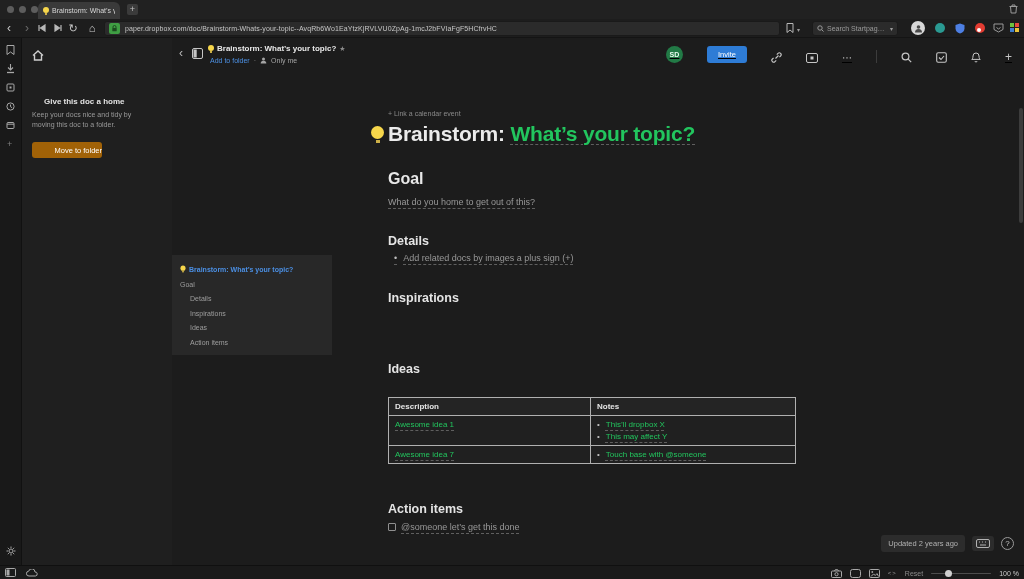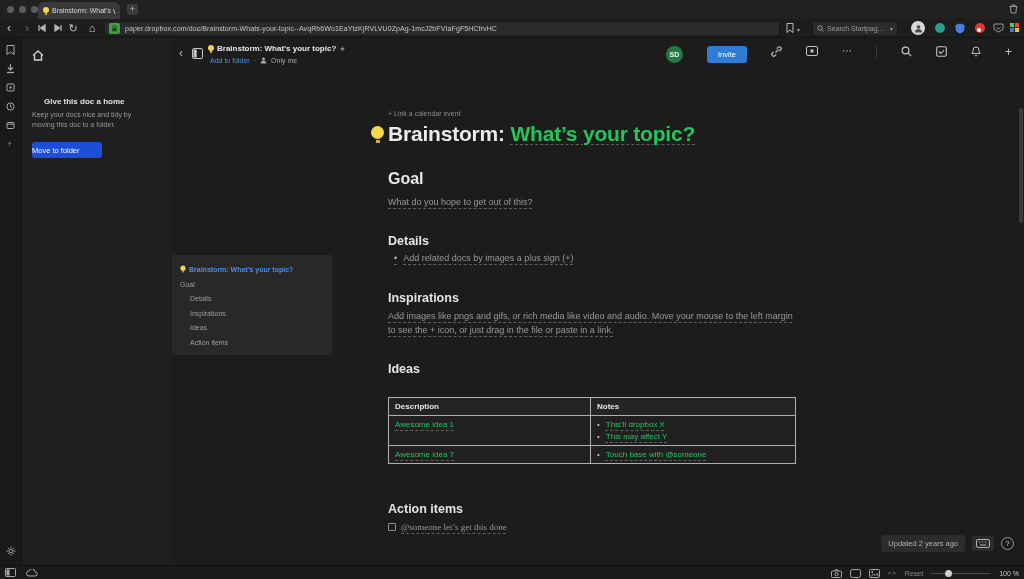--- a/index.html
+++ b/index.html
@@ -64,37 +64,37 @@
   
   .main { position:absolute; top:38px; left:0; right:0; height:527px; }
   .fx-sidebar { position:absolute; left:0; top:0; width:22px; height:100%; background:#191919; border-right:1px solid #111; }
   .fxs-icon { position:absolute; left:6px; }
   .home-panel { position:absolute; left:22px; top:0; width:150px; height:100%; background:#1f1f1f; }
   .hp-home { position:absolute; left:10px; top:12px; }
   .hp-title { position:absolute; left:22px; top:59px; font-size:8px; font-weight:bold; color:#e3e3e3; }
   .hp-body { position:absolute; left:10px; top:72px; width:122px; font-size:7px; line-height:10px; color:#9a9a9a; }
   .hp-btn {
     position:absolute; left:10px; top:104px; width:70px; height:16px;
-    background:#1d4ed8; border:none; border-radius:3px; color:#fff;
-    font-size:7.5px; font-family:inherit; text-align:left;
+    background:#a16207; border:none; border-radius:3px; color:#fff;
+    font-size:7.5px; font-family:inherit; text-align:right;
   }
 
   .paper { position:absolute; left:172px; top:0; right:0; height:100%; background:#1c1c1c; }
 
   
   .ph-back { position:absolute; left:7px; top:8px; font-size:12px; color:#bbb; line-height:14px; }
   .ph-book { position:absolute; left:20px; top:10px; }
   .ph-title-row { position:absolute; left:36px; top:6px; display:flex; align-items:center; gap:3px; }
   .ph-doc-title { font-size:8px; font-weight:bold; color:#e8e8e8; white-space:nowrap; }
   .ph-star { font-size:7px; color:#8d8d8d; }
   .ph-sub-row { position:absolute; left:38px; top:19px; display:flex; align-items:center; gap:4px; }
   .ph-link { font-size:7px; color:#4d92e6; }
   .ph-dot { font-size:7px; color:#777; }
   .ph-share { font-size:7px; color:#a5a5a5; }
-  .ph-right { position:absolute; right:12px; top:8px; display:flex; align-items:flex-start; gap:24px; }
+  .ph-right { position:absolute; right:12px; top:8px; display:flex; align-items:flex-end; gap:24px;text-decoration:underline; }
   .sd-avatar { width:17px; height:17px; border-radius:50%; background:#227a46; color:#eafbef; font-size:7px; font-weight:bold; display:flex; align-items:center; justify-content:center; }
   .invite-btn { width:40px; height:17px; background:#2e7cd6; border:none; border-radius:3px; color:#fff; font-size:7.5px; font-family:inherit; }
   .ph-more { font-size:10px; color:#c6c6c6; line-height:10px; }
   .ph-divider { width:1px; height:13px; background:#3c3c3c; }
   .ph-plus { font-size:12px; color:#c6c6c6; line-height:12px; }
 
   
   .outline { position:absolute; left:0; top:217px; width:160px; height:100px; background:#282828; padding:10px 0 0 8px; }
   .outline-title { display:flex; align-items:center; gap:3px; }
   .outline-title span { font-size:7px; font-weight:bold; color:#4b8fe3; }
@@ -118,21 +118,21 @@
   .ideas-table { position:absolute; top:359px; left:0; width:408px; border-collapse:collapse; }
   .ideas-table th, .ideas-table td { border:1px solid #b0b0b0; font-size:8px; vertical-align:top; text-align:left;margin-top:24px; }
   .ideas-table th { color:#e6e6e6; font-weight:bold; padding:4px 6px; background:#242424; height:16px; }
   .ideas-table td { color:#b9b9b9; padding:4px 6px; background:#202020; }
   .col-desc { width:202px; }
   .cell-note { display:block; margin-bottom:3px; }
   .cell-note::before { content:"•"; color:#bdbdbd; margin-right:6px; }
   .cell-note:last-child { margin-bottom:0; }
 
   
-  .todo-row { position:absolute; top:484px; left:0; display:flex; align-items:center; gap:5px;font-family:Liberation Serif, serif; }
+  .todo-row { position:absolute; top:484px; left:0; display:flex; align-items:center; gap:5px; }
   .todo-box { width:8px; height:8px; border:1px solid #8f8f8f; border-radius:1px; background:transparent; }
   .todo-text { font-size:9px; color:#989898; }
 
   
   .updated-bar { position:absolute; right:10px; bottom:13px; display:flex; align-items:center; gap:7px; }
   .updated-chip { background:#2c2c2c; border-radius:3px; padding:4px 7px; font-size:7.5px; color:#b2b2b2; }
   .kbd-chip { background:#2c2c2c; border-radius:3px; width:22px; height:15px; display:flex; align-items:center; justify-content:center; }
   .help-btn { width:13px; height:13px; border:1px solid #9a9a9a; border-radius:50%; color:#c4c4c4; font-size:8px; line-height:12px; text-align:center; }
 
   
@@ -375,27 +375,26 @@
 
       <div class="doc">
         <div class="doc-cal">+ Link a calendar event</div>
 
         <div class="doc-title">
           <span class="bulb lg" style="margin-top:4px"></span>
           <span class="doc-title-text"><span>Brainstorm: </span><span class="phld">What’s your topic?</span></span>
         </div>
 
         <div class="h1" style="top:132px">Goal</div>
-        <div class="body-text phld" style="top:157px">What do you hope to get out of this?</div>
+        <div class="body-text phld" style="top:157px">What do you home to get out of this?</div>
 
         <div class="h2" style="top:196px">Details</div>
         <div class="ul-item phld" style="top:215px">Add related docs by images a plus sign (+)</div>
 
         <div class="h2" style="top:253px">Inspirations</div>
-        <div class="body-text phld" style="top:271px;width:408px">Add images like pngs and gifs, or rich media like video and audio. Move your mouse to the left margin to see the + icon, or just drag in the file or paste in a link.</div>
 
         <div class="h2" style="top:324px">Ideas</div>
 
         <table class="ideas-table">
           <tbody>
               <tr>
             <th class="col-desc">Description</th>
             <th>Notes</th>
           </tr>
           <tr>

